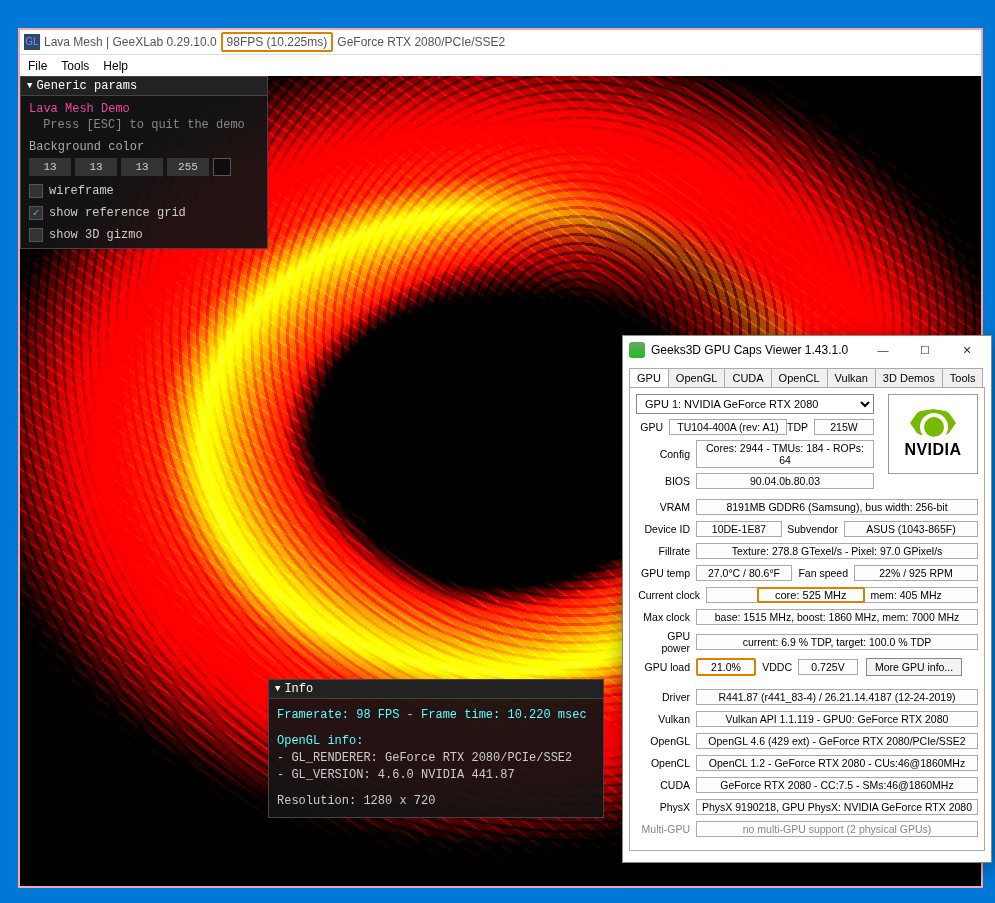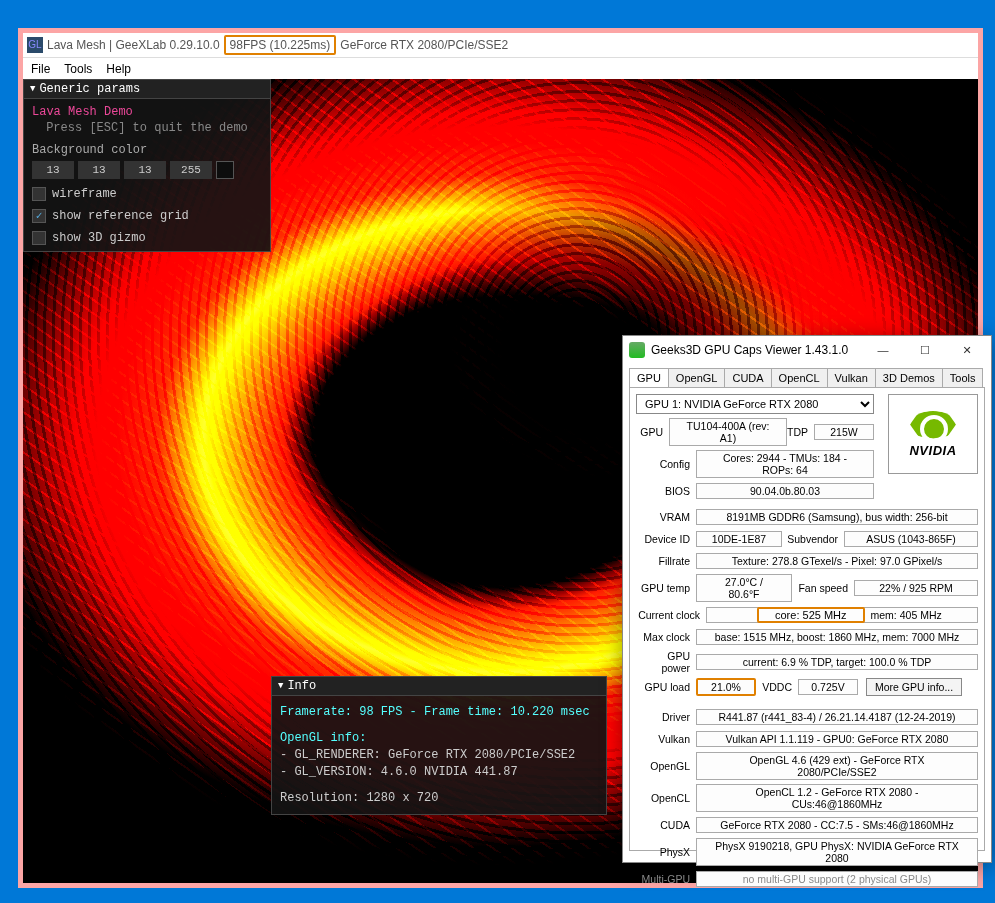--- a/index.html
+++ b/index.html
@@ -6,21 +6,21 @@
 body {
   font-family: "Segoe UI", Tahoma, sans-serif;
   background: #0078d7;
   width: 995px; height: 903px;
   overflow: hidden; position: relative;
 }
 .main-window {
   position: absolute; left: 18px; top: 28px;
   width: 965px; height: 860px;
   background: #1a1a1a;
-  border: 5px solid #fca5a5;
+  border: 2px solid #fca5a5;
 }
 .titlebar {
   height: 24px; background: #fff;
   display: flex; align-items: center; padding: 0 4px;
   gap: 4px; font-size: 12px; color: #555;
 }
 .app-icon {
   width: 16px; height: 16px; background: #2a4a6a;
   display:inline-block; color:#88f; font-size:10px; line-height:16px; text-align:center;
 }
@@ -131,27 +131,27 @@
 .nvidia-eye::before{
   content:""; position:absolute; inset:0;
   background:#76b900;
   clip-path: polygon(0 50%, 18% 8%, 50% 0, 82% 8%, 100% 50%, 82% 92%, 50% 100%, 18% 92%);
   border-radius:50%;
 }
 .nvidia-eye::after{
   content:""; position:absolute; left:10px; top:4px; width:20px; height:20px;
   border:4px solid #fff; border-radius:50%;
 }
-.nvidia-text { font-weight:900; font-size:13px; margin-top:4px; letter-spacing:0.5px;font-style:italic; }
+.nvidia-text { font-weight:900; font-size:16px; margin-top:4px; letter-spacing:0.5px; }
 .field-row {
   display:flex; align-items:center; margin-top:4px; min-height:18px;
 }
 .flabel { width:60px; text-align:right; padding-right:6px; color:#000; font-size:10.5px;}
 .fval {
-  border:1px solid #aaa; padding:1px 12px; text-align:center; font-size:10.5px;
+  border:1px solid #aaa; padding:1px 3px; text-align:center; font-size:10.5px;
   background:#fdfdfd; flex:1;
 }
 .fval.short{ flex:0 0 auto; min-width:60px; }
 .gap { width:8px; }
 .caps-group1 { margin-top:4px; width:238px; }
 .caps-group-full { margin-top:4px; }
 .orange-box { border:2px solid #e08000 !important; border-radius:2px; }
 .more-btn {
   border:1px solid #888; padding:2px 8px; background:#f4f4f4; font-size:10.5px;
 }

